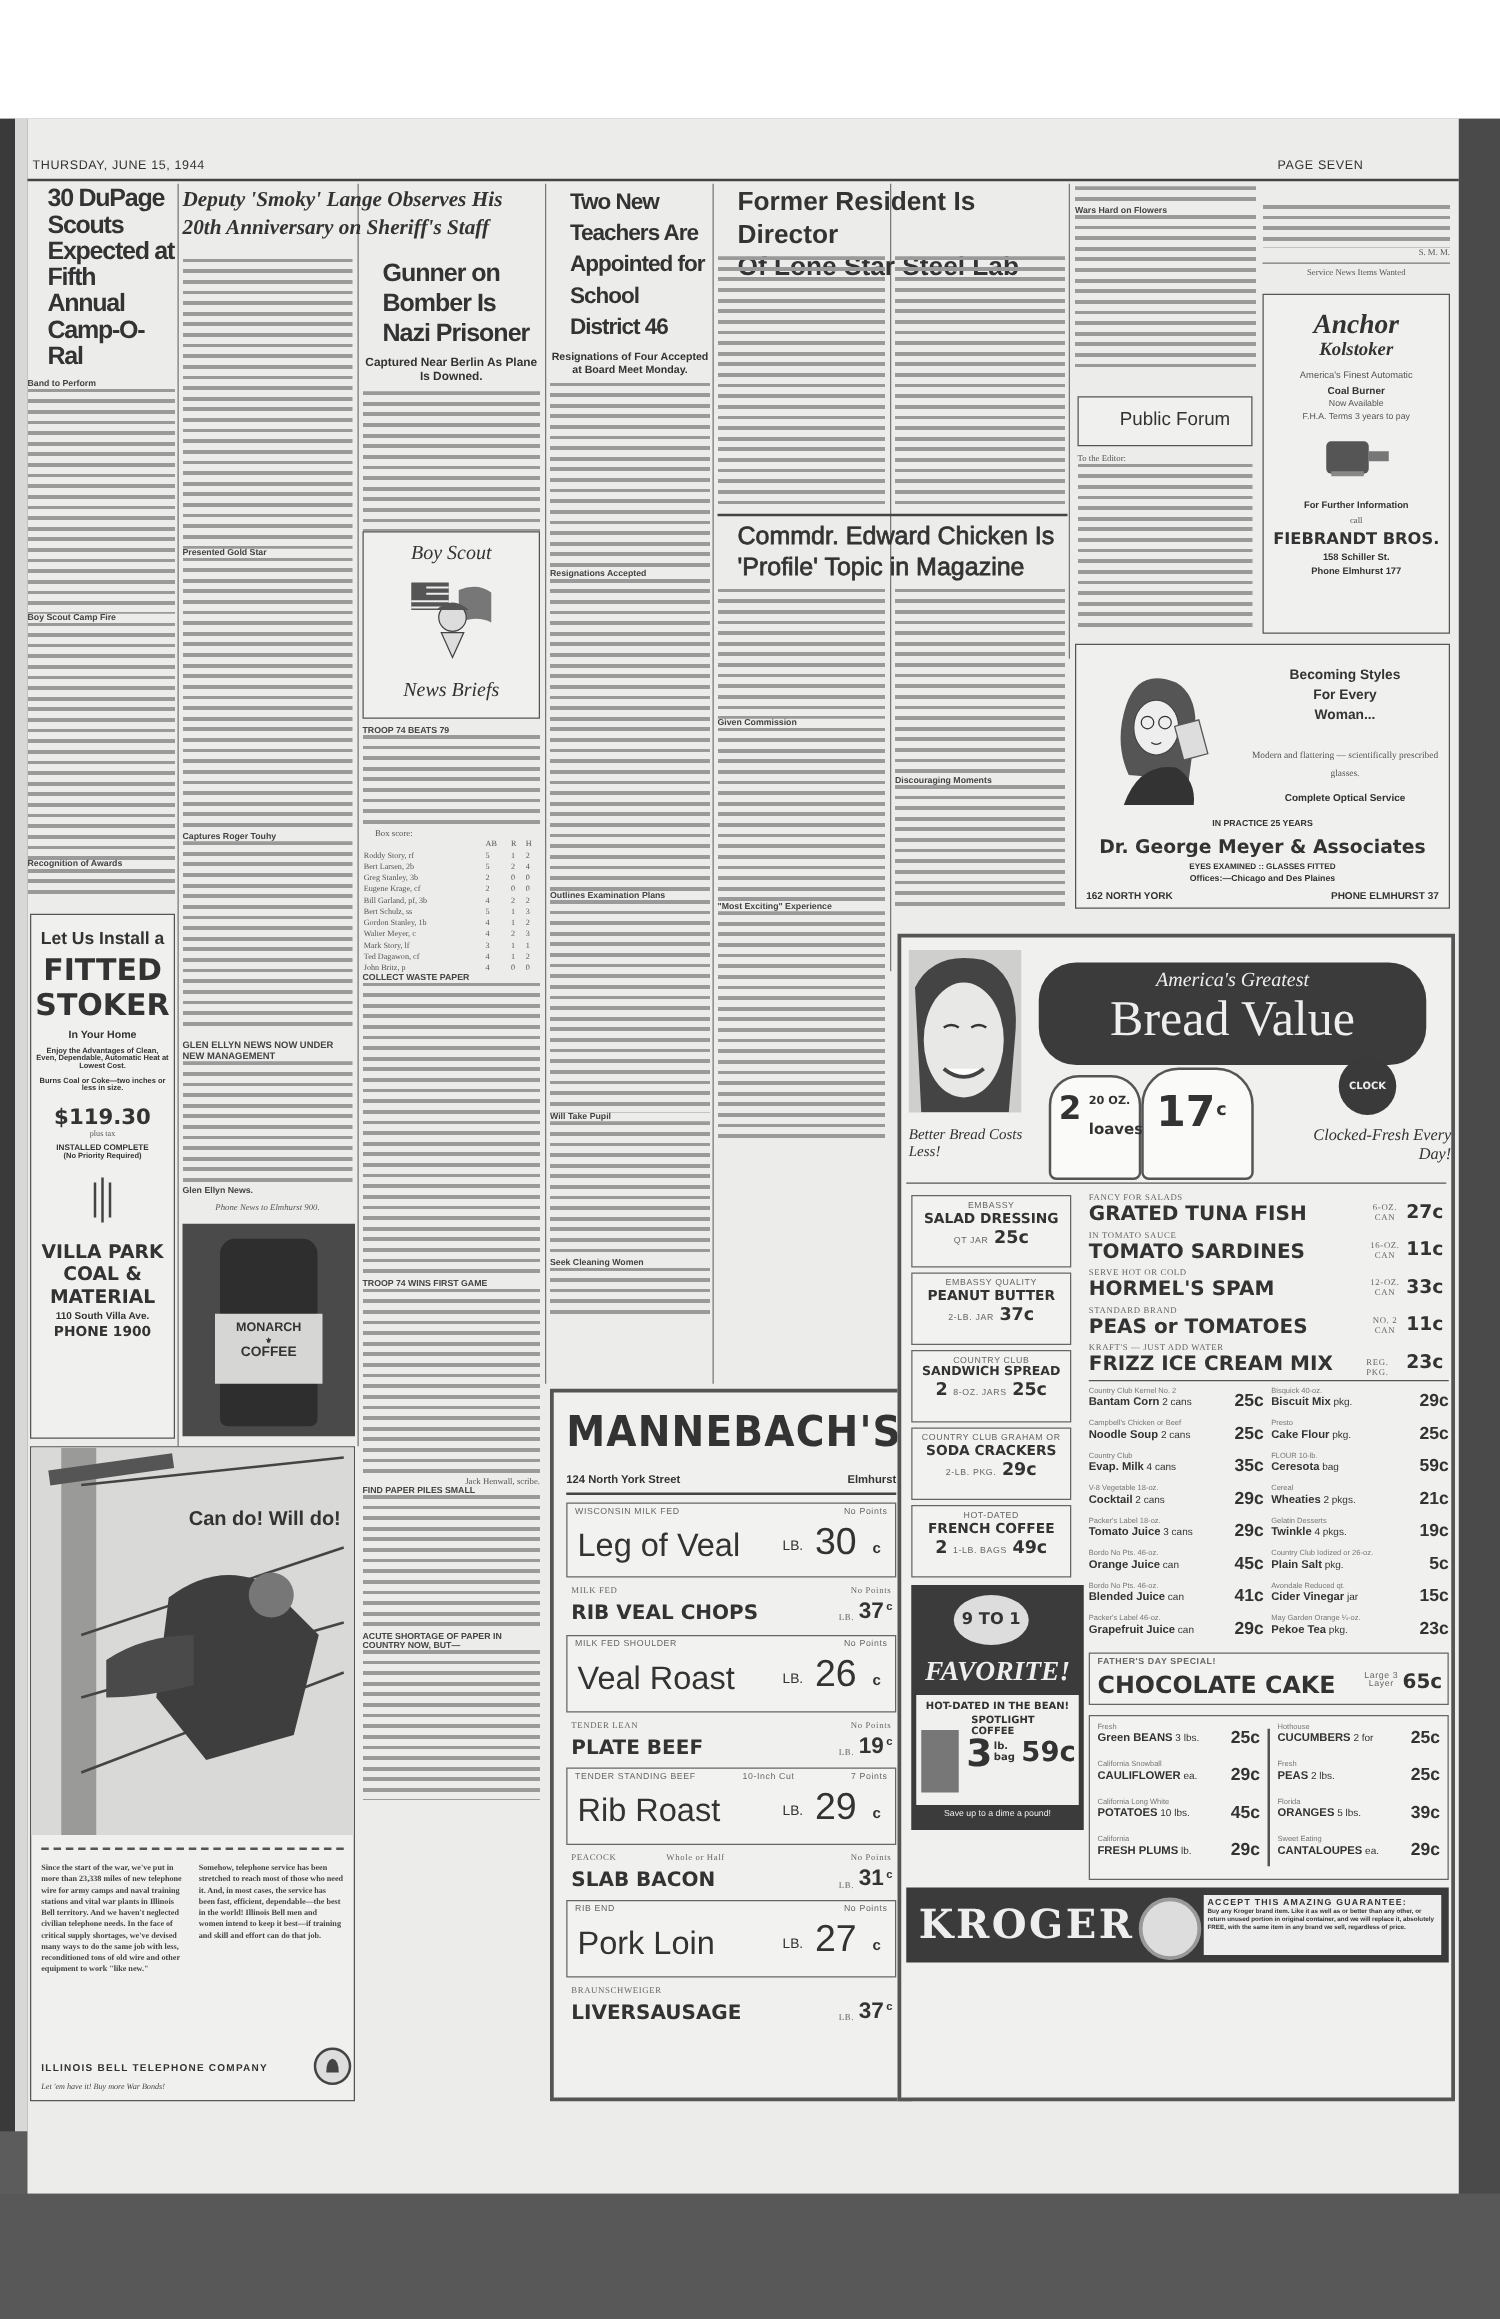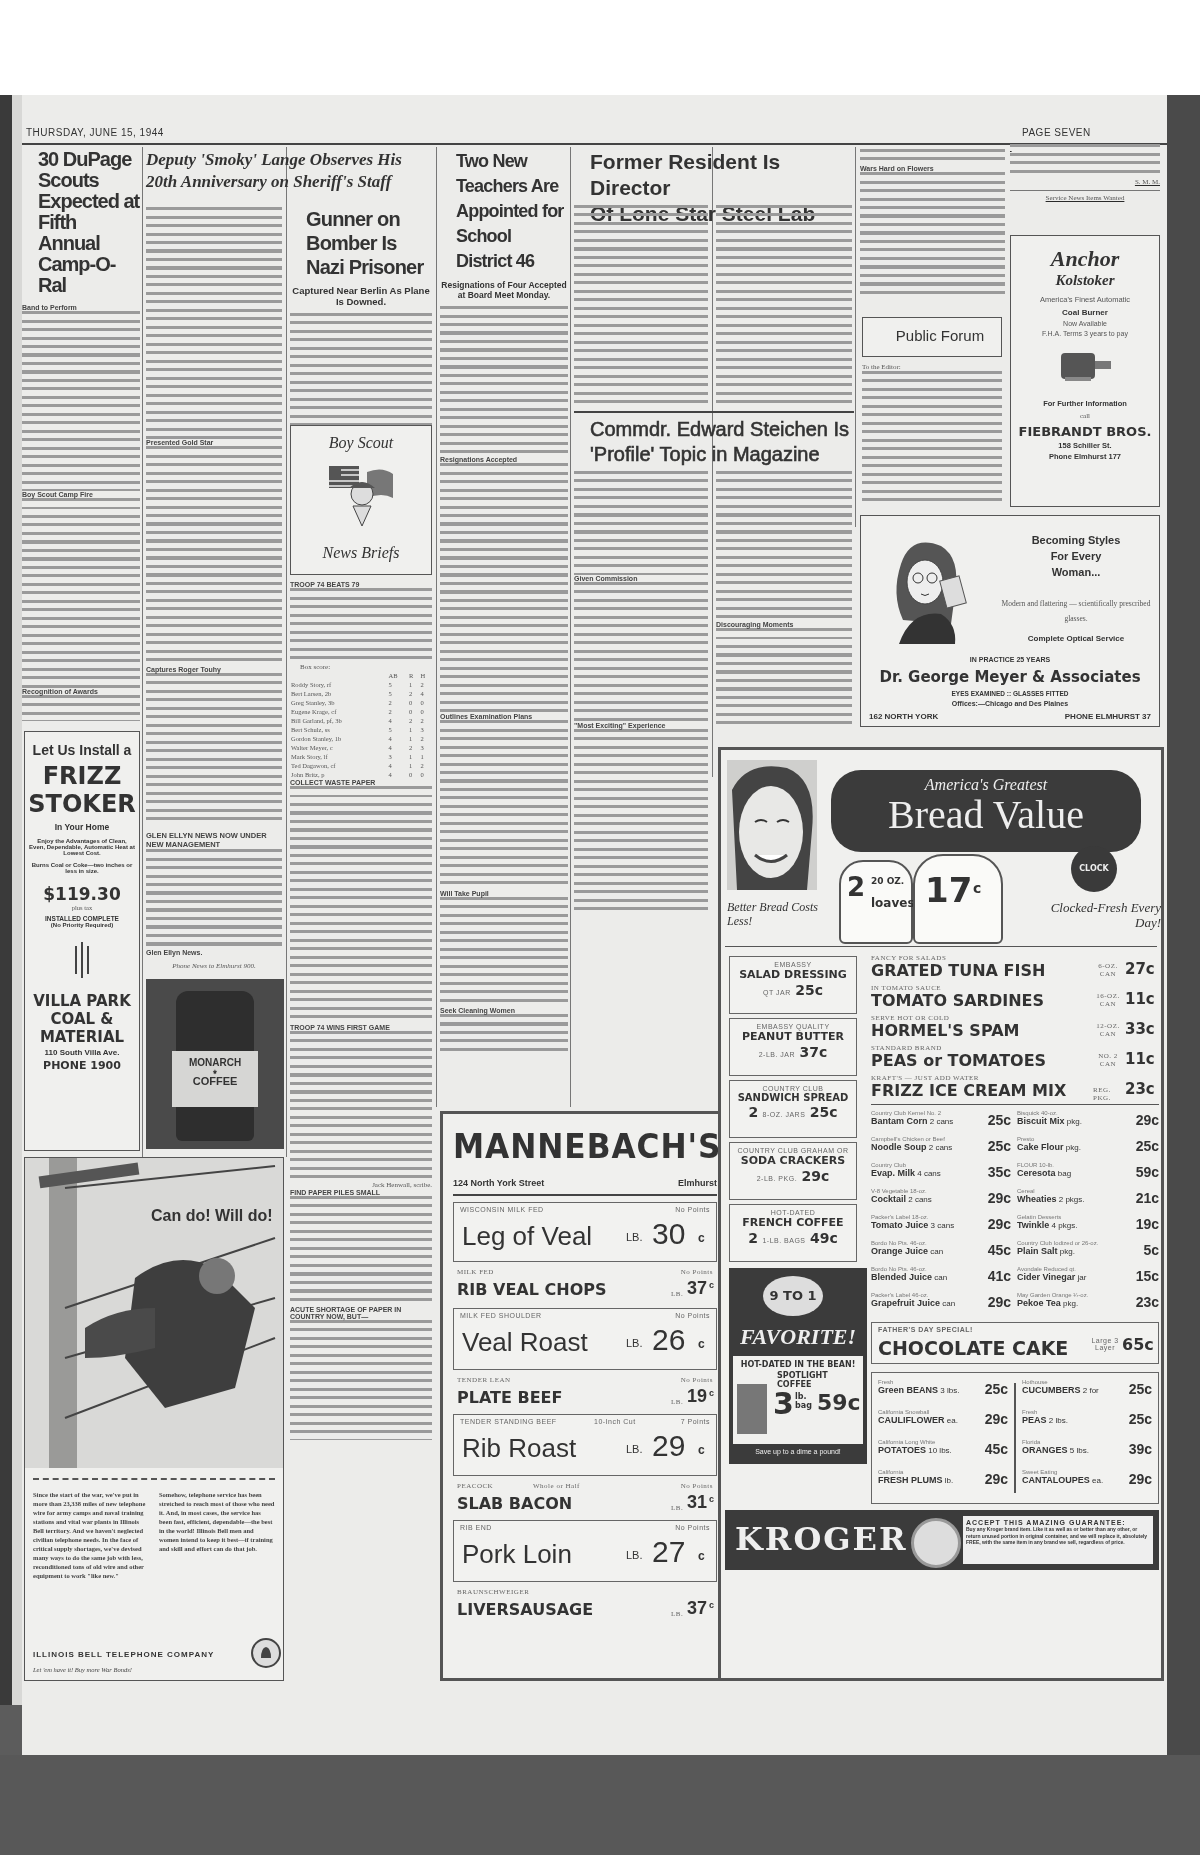--- a/index.html
+++ b/index.html
@@ -245,42 +245,42 @@
 
   <div class="abs" style="left:552px; top:54px; width:280px;">
     <div class="hd-sans" style="font-size:21px; line-height:26px;">Former Resident Is Director</div>
     <div class="hd-sans" style="font-size:21px; line-height:26px;">Of Lone Star Steel Lab</div>
   </div>
   <div class="abs body" style="left:552px; top:110px; width:134px; height:200px;">.</div>
   <div class="abs body" style="left:694px; top:110px; width:136px; height:200px;">.</div>
   <div class="rule" style="left:552px; top:316px; width:280px; height:2px;"></div>
 
   <div class="abs" style="left:552px; top:322px; width:285px;">
-    <div class="hd-sans" style="font-size:20px; line-height:25px; font-weight:normal; -webkit-text-stroke:0.6px #333;">Commdr. Edward Steichen Is</div>
+    <div class="hd-sans" style="font-size:20px; line-height:25px; font-weight:normal; -webkit-text-stroke:0.6px #333;">Commdr. Edward Chicken Is</div>
     <div class="hd-sans" style="font-size:20px; line-height:25px; font-weight:normal; -webkit-text-stroke:0.6px #333;">'Profile' Topic in Magazine</div>
   </div>
   <div class="abs" style="left:552px; top:376px; width:134px;">
     <div class="body" style="height:104px;">.</div>
     <div class="subhead">Given Commission</div>
     <div class="body" style="height:140px;">.</div>
     <div class="subhead">"Most Exciting" Experience</div>
     <div class="body" style="height:186px;">.</div>
   </div>
   <div class="abs" style="left:694px; top:376px; width:136px;">
     <div class="body" style="height:150px;">.</div>
     <div class="subhead">Discouraging Moments</div>
     <div class="body" style="height:100px;">.</div>
   </div>
 
   <div class="abs" style="left:838px; top:54px; width:145px;">
     <div class="body" style="height:16px;">.</div>
     <div class="subhead">Wars Hard on Flowers</div>
     <div class="body" style="height:124px;">.</div>
   </div>
-  <div class="abs" style="left:988px; top:49px; width:150px;text-decoration:underline;">
+  <div class="abs" style="left:988px; top:69px; width:150px;">
     <div class="body" style="height:34px;">.</div>
     <div style="font-size:7px; color:#555; text-align:right;">S. M. M.</div>
     <div style="font-size:7px; color:#555; text-align:center; border-top:1px solid #777; margin-top:4px; padding-top:3px;">Service News Items Wanted</div>
   </div>
 
   <div class="ad" style="left:840px; top:222px; width:140px; height:40px; border-width:1px;">
     <div class="hd-sans center" style="font-size:15px; font-weight:normal; margin-top:10px;">Public Forum</div>
   </div>
   <div class="abs" style="left:840px; top:268px; width:140px;">
     <div style="font-size:7px; color:#555;">To the Editor:</div>
@@ -330,21 +330,21 @@
     <div class="abs center sub" style="left:0; right:0; top:140px; font-size:7px;">IN PRACTICE 25 YEARS</div>
     <div class="abs center bigcond" style="left:0; right:0; top:152px; font-size:15px;">Dr. George Meyer &amp; Associates</div>
     <div class="abs center sub" style="left:0; right:0; top:174px; font-size:6.5px;">EYES EXAMINED :: GLASSES FITTED</div>
     <div class="abs center sub" style="left:0; right:0; top:184px; font-size:7px;">Offices:—Chicago and Des Plaines</div>
     <div class="abs sub" style="left:8px; top:196px; font-size:8px;">162 NORTH YORK</div>
     <div class="abs sub" style="right:8px; top:196px; font-size:8px;">PHONE ELMHURST 37</div>
   </div>
 
   <div class="ad" style="left:2px; top:636px; width:116px; height:420px; border-width:1px;">
     <div class="center sub" style="font-size:14px; margin-top:10px;">Let Us Install a</div>
-    <div class="center bigcond" style="font-size:24px; line-height:28px; margin-top:4px;">FRIZZ</div>
+    <div class="center bigcond" style="font-size:24px; line-height:28px; margin-top:4px;">FITTED</div>
     <div class="center bigcond" style="font-size:24px; line-height:28px;">STOKER</div>
     <div class="center sub" style="font-size:8.5px; margin-top:4px;">In Your Home</div>
     <div class="center sub" style="font-size:6px; margin-top:6px; padding:0 4px;">Enjoy the Advantages of Clean, Even, Dependable, Automatic Heat at Lowest Cost.</div>
     <div class="center sub" style="font-size:6px; margin-top:6px; padding:0 4px;">Burns Coal or Coke—two inches or less in size.</div>
     <div class="center bigcond" style="font-size:17px; margin-top:10px;">$119.30</div>
     <div class="center" style="font-size:6.5px; color:#555;">plus tax</div>
     <div class="center sub" style="font-size:6.5px; margin-top:4px;">INSTALLED COMPLETE</div>
     <div class="center sub" style="font-size:6px;">(No Priority Required)</div>
     <div style="margin:12px auto 0; width:20px; height:40px;">
       <svg width="20" height="40">

